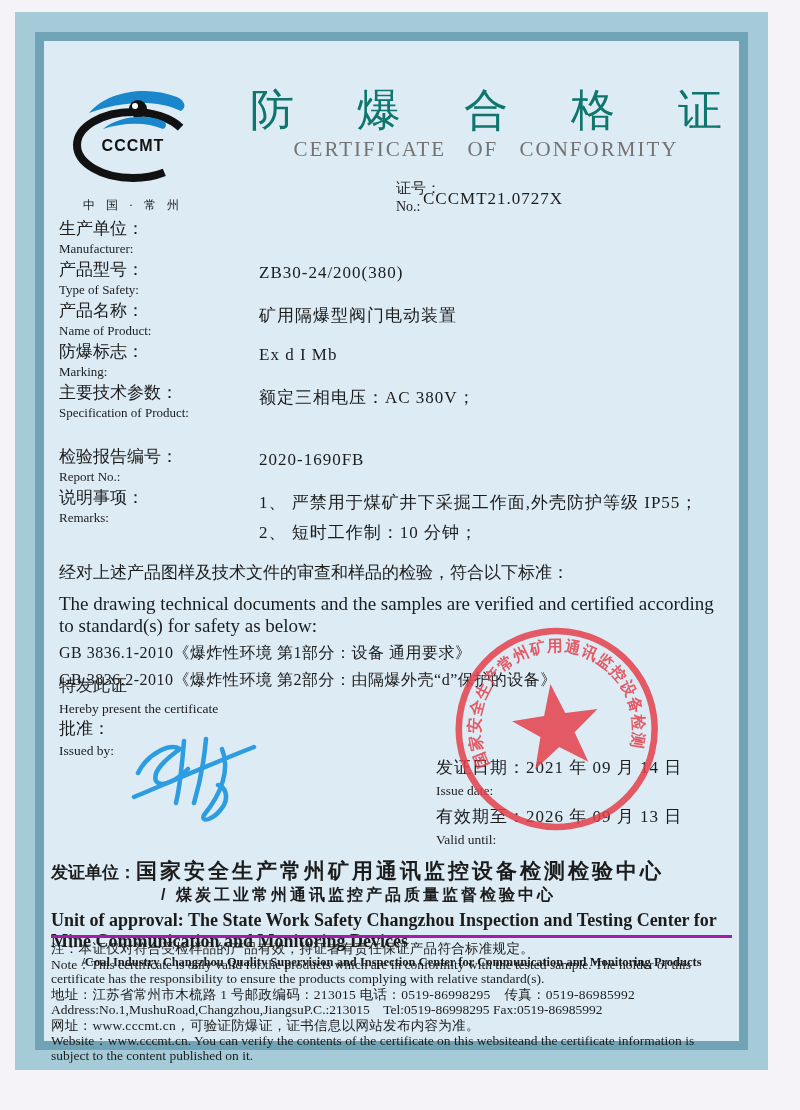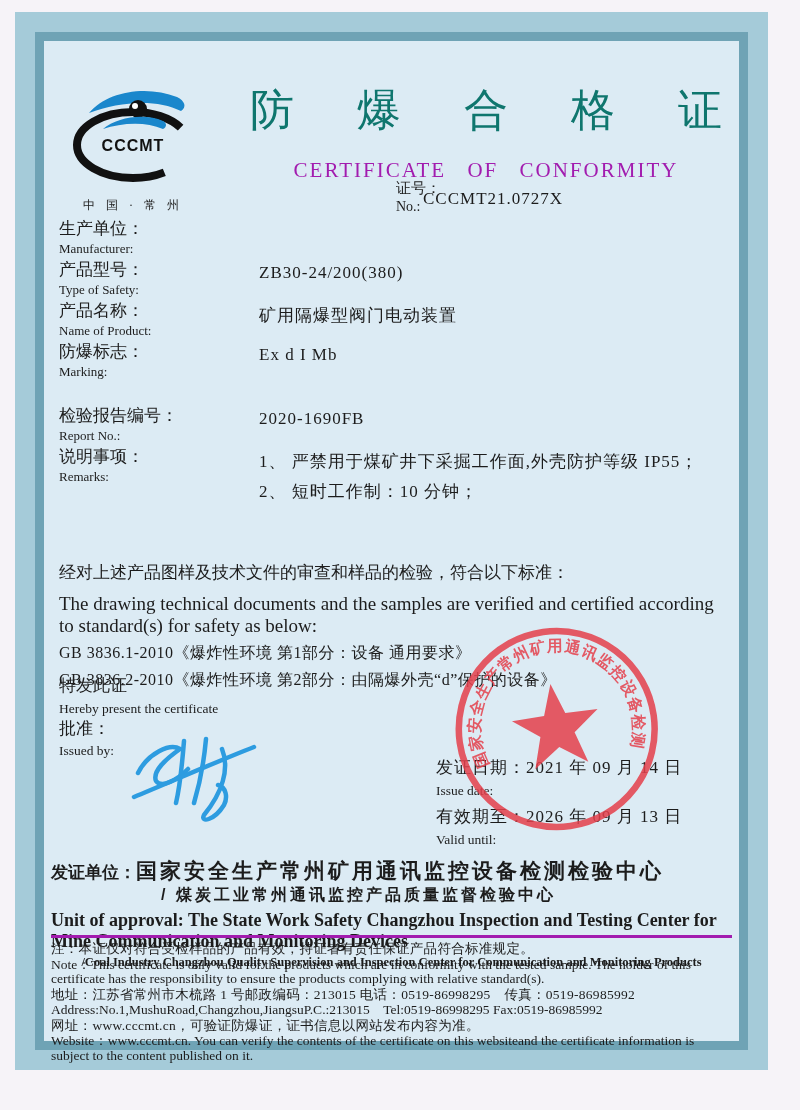--- a/index.html
+++ b/index.html
@@ -27,22 +27,22 @@
 
   
   .logo{position:absolute;left:12px;top:42px;width:140px;text-align:center;}
   .logo-sub{font-size:12px;letter-spacing:4px;color:#222;margin-top:2px;font-family:"Liberation Serif",serif;}
   .title-zh{
     position:absolute;left:170px;top:40px;width:530px;
     text-align:center;font-size:44px;letter-spacing:26px;text-indent:26px;
     color:#0f766e;font-weight:500;
   }
   .title-en{
-    position:absolute;left:170px;top:117px;width:530px;
-    text-align:center;font-size:21px;letter-spacing:2px;word-spacing:14px;color:#a21caf;
+    position:absolute;left:170px;top:96px;width:530px;
+    text-align:center;font-size:21px;letter-spacing:2px;word-spacing:14px;color:#737373;
   }
   .certno{position:absolute;left:345px;top:138px;}
   .certno .zh{font-size:15px;}
   .certno .en{font-size:14px;margin-top:1px;}
   .certno-value{position:absolute;left:372px;top:148px;font-size:17px;letter-spacing:1px;}
 
   
   .fields{position:absolute;left:8px;top:176px;right:8px;}
   .frow{display:flex;min-height:41px;}
   .flabel{width:200px;flex:0 0 200px;}
@@ -135,20 +135,27 @@
         <div class="en">Name of Product:</div>
             </div>
       <div class="fvalue">矿用隔爆型阀门电动装置</div>
     </div>
     <div class="frow">
       <div class="flabel">
               <div class="zh">防爆标志：</div>
         <div class="en">Marking:</div>
             </div>
       <div class="fvalue">Ex d I Mb</div>
+    </div>
+    <div class="frow">
+      <div class="flabel">
+              <div class="zh">主要技术参数：</div>
+        <div class="en">Specification of Product:</div>
+            </div>
+      <div class="fvalue">额定三相电压：AC 380V；</div>
     </div>
     <div class="frow gap">
       <div class="flabel">
               <div class="zh">检验报告编号：</div>
         <div class="en">Report No.:</div>
             </div>
       <div class="fvalue">2020-1690FB</div>
     </div>
     <div class="frow">
       <div class="flabel">

